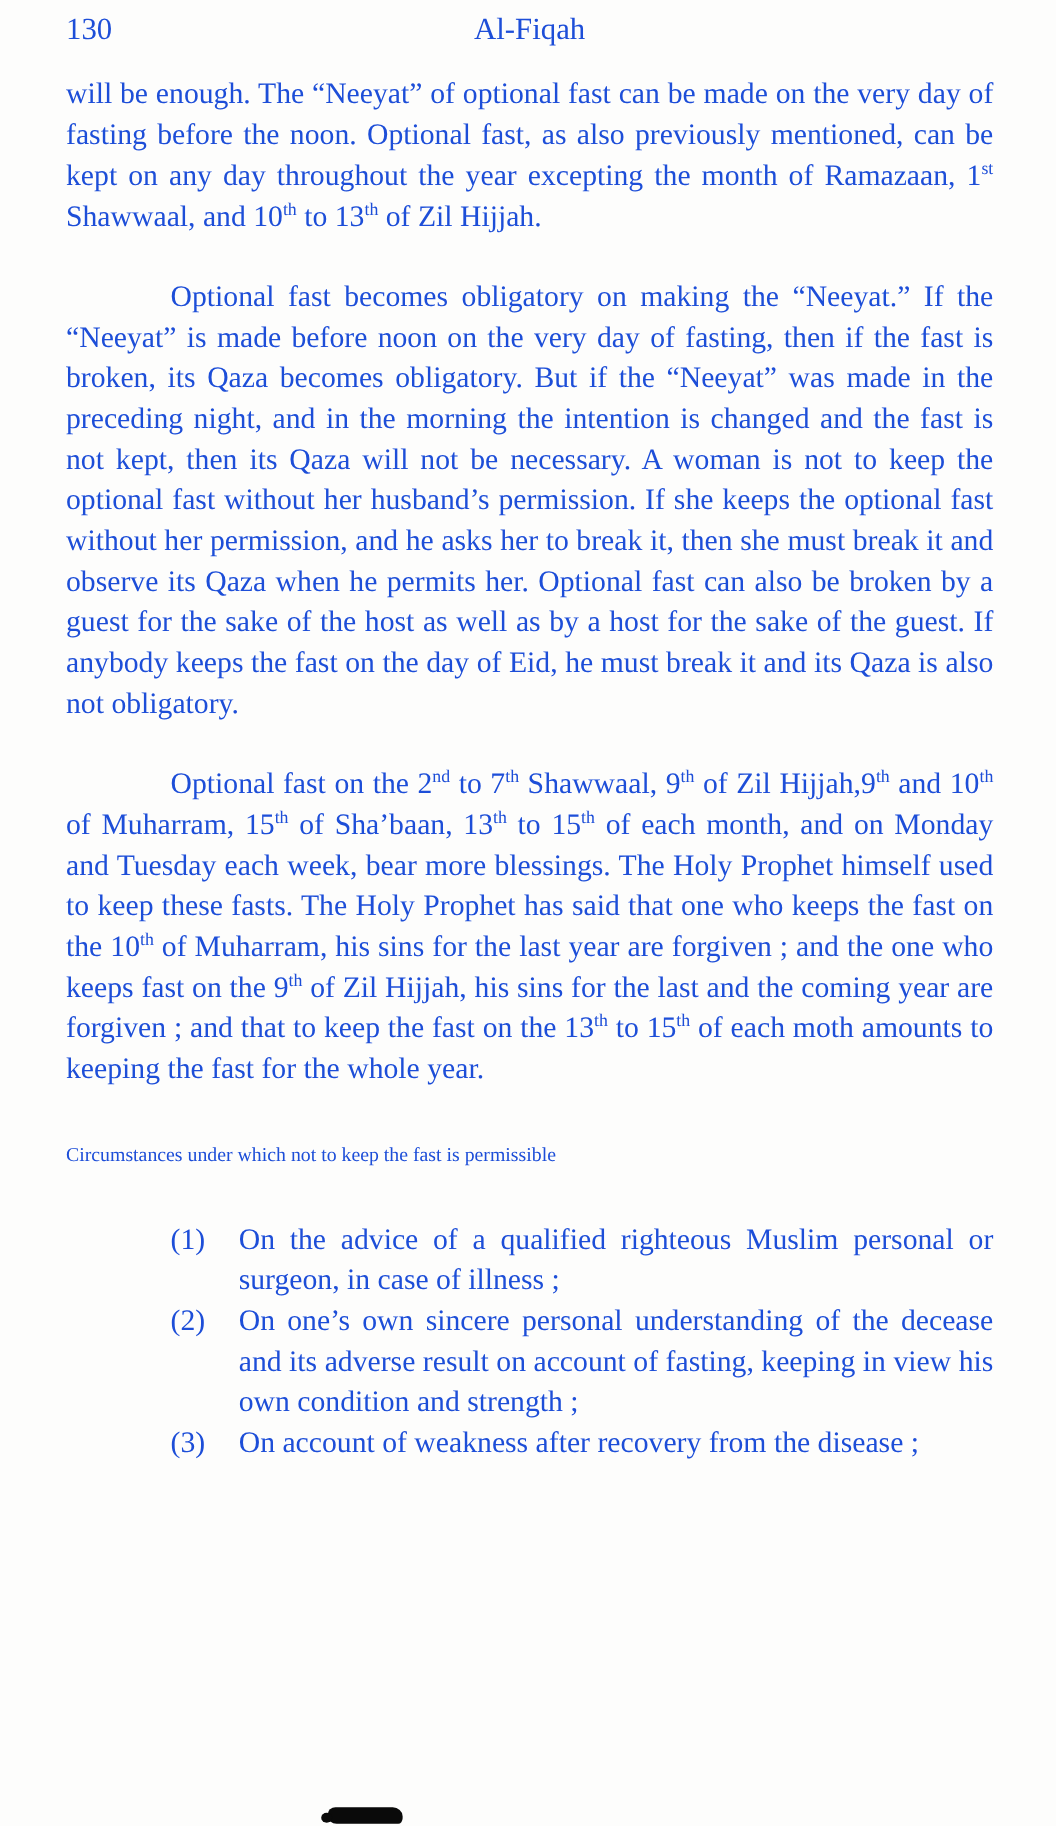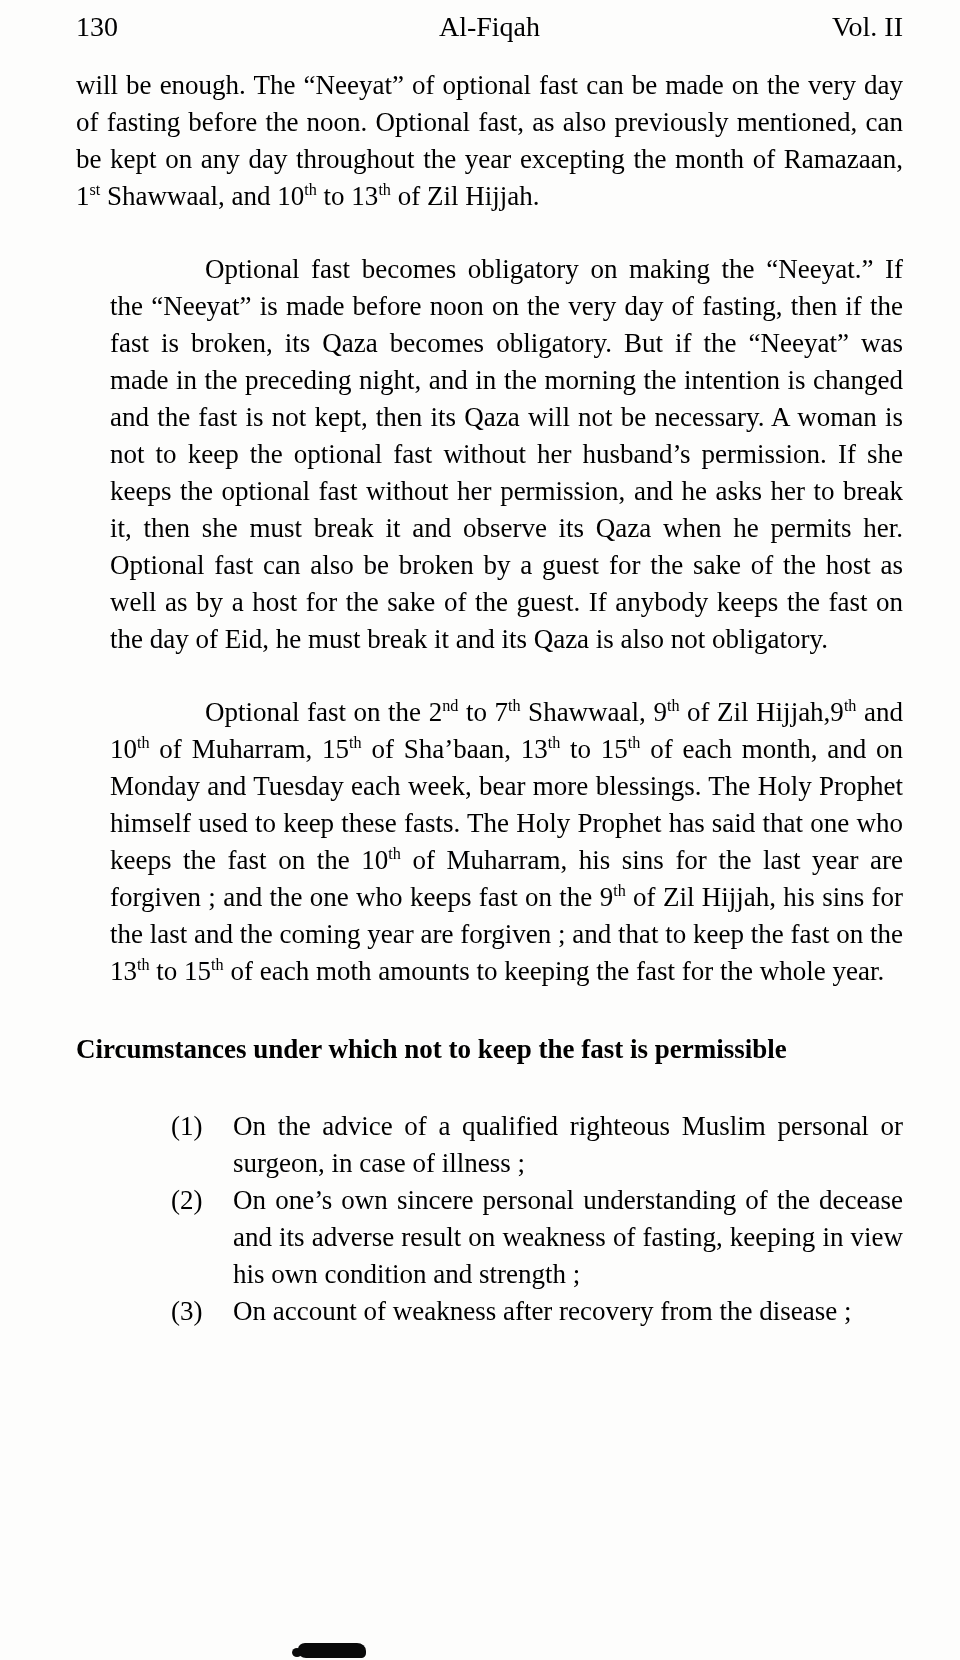--- a/index.html
+++ b/index.html
@@ -6,53 +6,53 @@
   html, body {
     width: 960px;
     height: 1660px;
     background: #fdfdfc;
     overflow: hidden;
   }
   .page {
     position: relative;
     width: 960px;
     height: 1660px;
-    padding: 8px 57px 0 76px;
+    padding: 8px 57px 0 60px;
     font-family: "Liberation Serif", "DejaVu Serif", serif;
     font-size: 27px;
     line-height: 37px;
-    color: #000000;
+    color: #1d4ed8;
   }
   .header {
     display: grid;
     grid-template-columns: 1fr auto 1fr;
     align-items: baseline;
     font-size: 28px;
     line-height: 34px;
     padding-top: 2px;
   }
   .header .left  { text-align: left; }
   .header .mid   { text-align: left; }
   .header .right { text-align: right; }
   .para {
     margin-top: 36px;
     text-align: justify;
   }
-  .para.indent { text-indent: 95px; margin-left: 34px; }
+  .para.indent { text-indent: 95px; }
   .para:first-of-type { margin-top: 23px; }
   sup {
     font-size: 0.6em;
     line-height: 0;
     vertical-align: super;
     letter-spacing: 0;
   }
   .heading {
     margin-top: 41px;
-    font-size: 27px;
-    font-weight: bold;
+    font-size: 18px;
+    font-weight: normal;
     text-align: justify;
     line-height: 37px;
   }
   .list {
     margin-top: 40px;
     padding-left: 95px;
   }
   .list-item {
     display: flex;
     align-items: flex-start;
@@ -86,39 +86,38 @@
   }
 </style>
 </head>
 <body>
 
 <div class="page">
 
   <div class="header">
     <span class="left">130</span>
     <span class="mid">Al-Fiqah</span>
-    <span class="right">Vol. II</span>
   </div>
 
   <p class="para">will be enough. The “Neeyat” of optional fast can be made on the very day of fasting before the noon. Optional fast, as also previously mentioned, can be kept on any day throughout the year excepting the month of Ramazaan, 1<sup>st</sup> Shawwaal, and 10<sup>th</sup> to 13<sup>th</sup> of Zil Hijjah.</p>
 
   <p class="para indent">Optional fast becomes obligatory on making the “Neeyat.” If the “Neeyat” is made before noon on the very day of fasting, then if the fast is broken, its Qaza becomes obligatory. But if the “Neeyat” was made in the preceding night, and in the morning the intention is changed and the fast is not kept, then its Qaza will not be necessary. A woman is not to keep the optional fast without her husband’s permission. If she keeps the optional fast without her permission, and he asks her to break it, then she must break it and observe its Qaza when he permits her. Optional fast can also be broken by a guest for the sake of the host as well as by a host for the sake of the guest. If anybody keeps the fast on the day of Eid, he must break it and its Qaza is also not obligatory.</p>
 
   <p class="para indent">Optional fast on the 2<sup>nd</sup> to 7<sup>th</sup> Shawwaal, 9<sup>th</sup> of Zil Hijjah,9<sup>th</sup> and 10<sup>th</sup> of Muharram, 15<sup>th</sup> of Sha’baan, 13<sup>th</sup> to 15<sup>th</sup> of each month, and on Monday and Tuesday each week, bear more blessings. The Holy Prophet himself used to keep these fasts. The Holy Prophet has said that one who keeps the fast on the 10<sup>th</sup> of Muharram, his sins for the last year are forgiven ; and the one who keeps fast on the 9<sup>th</sup> of Zil Hijjah, his sins for the last and the coming year are forgiven ; and that to keep the fast on the 13<sup>th</sup> to 15<sup>th</sup> of each moth amounts to keeping the fast for the whole year.</p>
 
   <h2 class="heading">Circumstances under which not to keep the fast is permissible</h2>
 
   <div class="list">
     <div class="list-item">
       <span class="num">(1)</span>
       <span class="item-text">On the advice of a qualified righteous Muslim personal or surgeon, in case of illness ;</span>
     </div>
     <div class="list-item">
       <span class="num">(2)</span>
-      <span class="item-text">On one’s own sincere personal understanding of the decease and its adverse result on weakness of fasting, keeping in view his own condition and strength ;</span>
+      <span class="item-text">On one’s own sincere personal understanding of the decease and its adverse result on account of fasting, keeping in view his own condition and strength ;</span>
     </div>
     <div class="list-item">
       <span class="num">(3)</span>
       <span class="item-text">On account of weakness after recovery from the disease ;</span>
     </div>
   </div>
 
   <div class="artifact"></div>
 
 </div>

